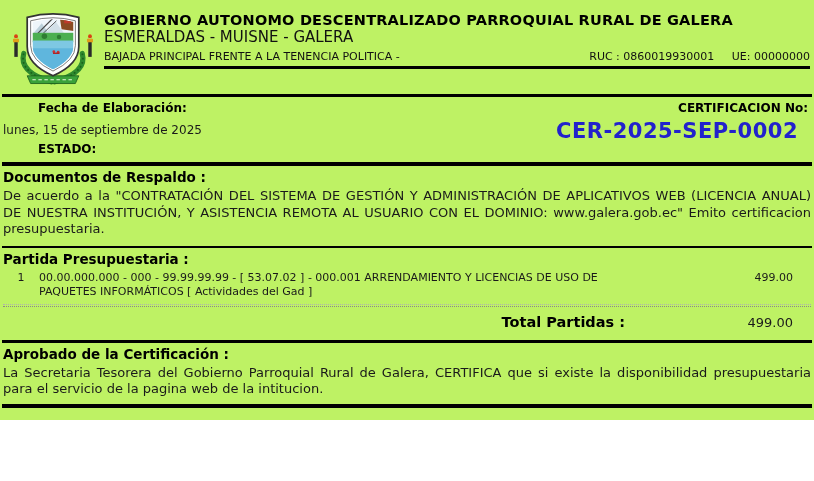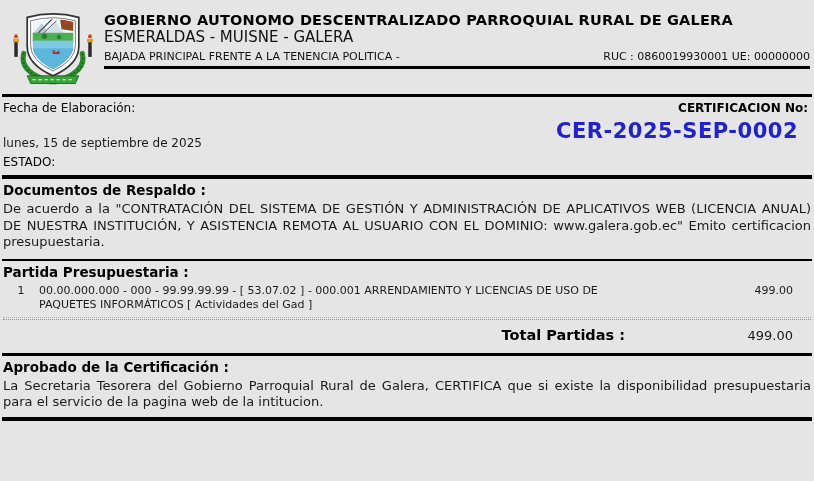--- a/index.html
+++ b/index.html
@@ -1,38 +1,38 @@
 <!DOCTYPE html>
 <html><head>
 <meta charset="utf-8">
 <style>
   * { margin:0; padding:0; box-sizing:border-box; }
   html,body { background:#fff; }
   .page {
-    width:814px; height:481px; background:#e5e5e5; position:relative;
+    width:814px; height:420px; background:#bef264; position:relative;
     font-family:"DejaVu Sans","Liberation Sans",sans-serif; color:#000;
     overflow:hidden;
   }
   
   .header { display:flex; padding:6px 4px 0 10px; }
   .logo-box { width:94px; flex:0 0 94px; padding-top:4px; }
   .header-text { flex:1; padding-top:6px; min-width:0; }
   .org-name { font-size:14.5px; font-weight:bold; letter-spacing:.2px; white-space:nowrap; }
   .location { font-size:15px; color:#111; }
   .addr-row { display:flex; justify-content:space-between; align-items:flex-end; font-size:11px; margin-top:4px; color:#111; }
-  .ruc span { }
+  .ruc span { margin-left:14px; }
   .header-rule { border-top:3px solid #000; margin-top:3px; }
   .doc-title { font-size:19px; font-weight:bold; letter-spacing:.4px; padding-left:6px; margin-top:3px; }
   .rule3 { border-top:3px solid #000; margin:0 2px; }
   .rule4 { border-top:4px solid #000; margin:0 2px; }
   .rule2 { border-top:2px solid #000; margin:0 2px; }
   
   .info-row { display:flex; justify-content:space-between; padding:4px 6px 6px 3px; }
-  .fecha-label, .estado-label { font-size:12px; font-weight:normal; }
-  .fecha-value { font-size:12px; margin-top:21px; color:#1a1a1a; }
+  .fecha-label, .estado-label { font-size:12px; font-weight:bold;margin-left:35px; }
+  .fecha-value { font-size:12px; margin-top:8px; color:#1a1a1a; }
   .estado-label { margin-top:5px; }
   .estado-value { font-size:16px; font-weight:bold; color:#ff0000; margin-top:3px; }
   .info-right { text-align:right; }
   .certno-label { font-size:12px; font-weight:bold; }
   .certno-value { font-size:21px; font-weight:bold; color:#2222cc; margin-top:4px; margin-right:10px; letter-spacing:.5px; }
   
   .section { padding:3px 3px 0 3px; }
   .section-title { font-size:13.5px; font-weight:bold; }
   .section-body { font-size:13px; color:#1a1a1a; text-align:justify; line-height:16.5px; margin-top:3px; }
   .respaldo { padding-bottom:8px; }

